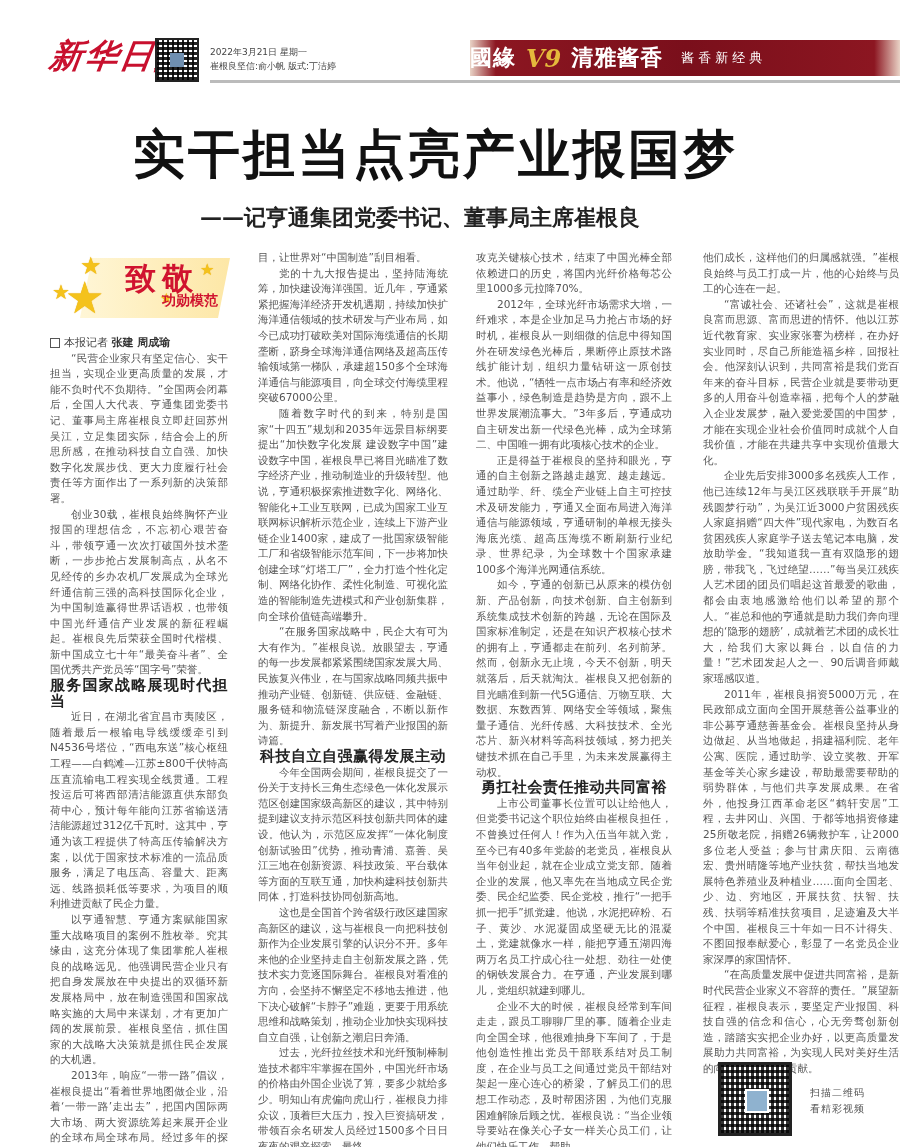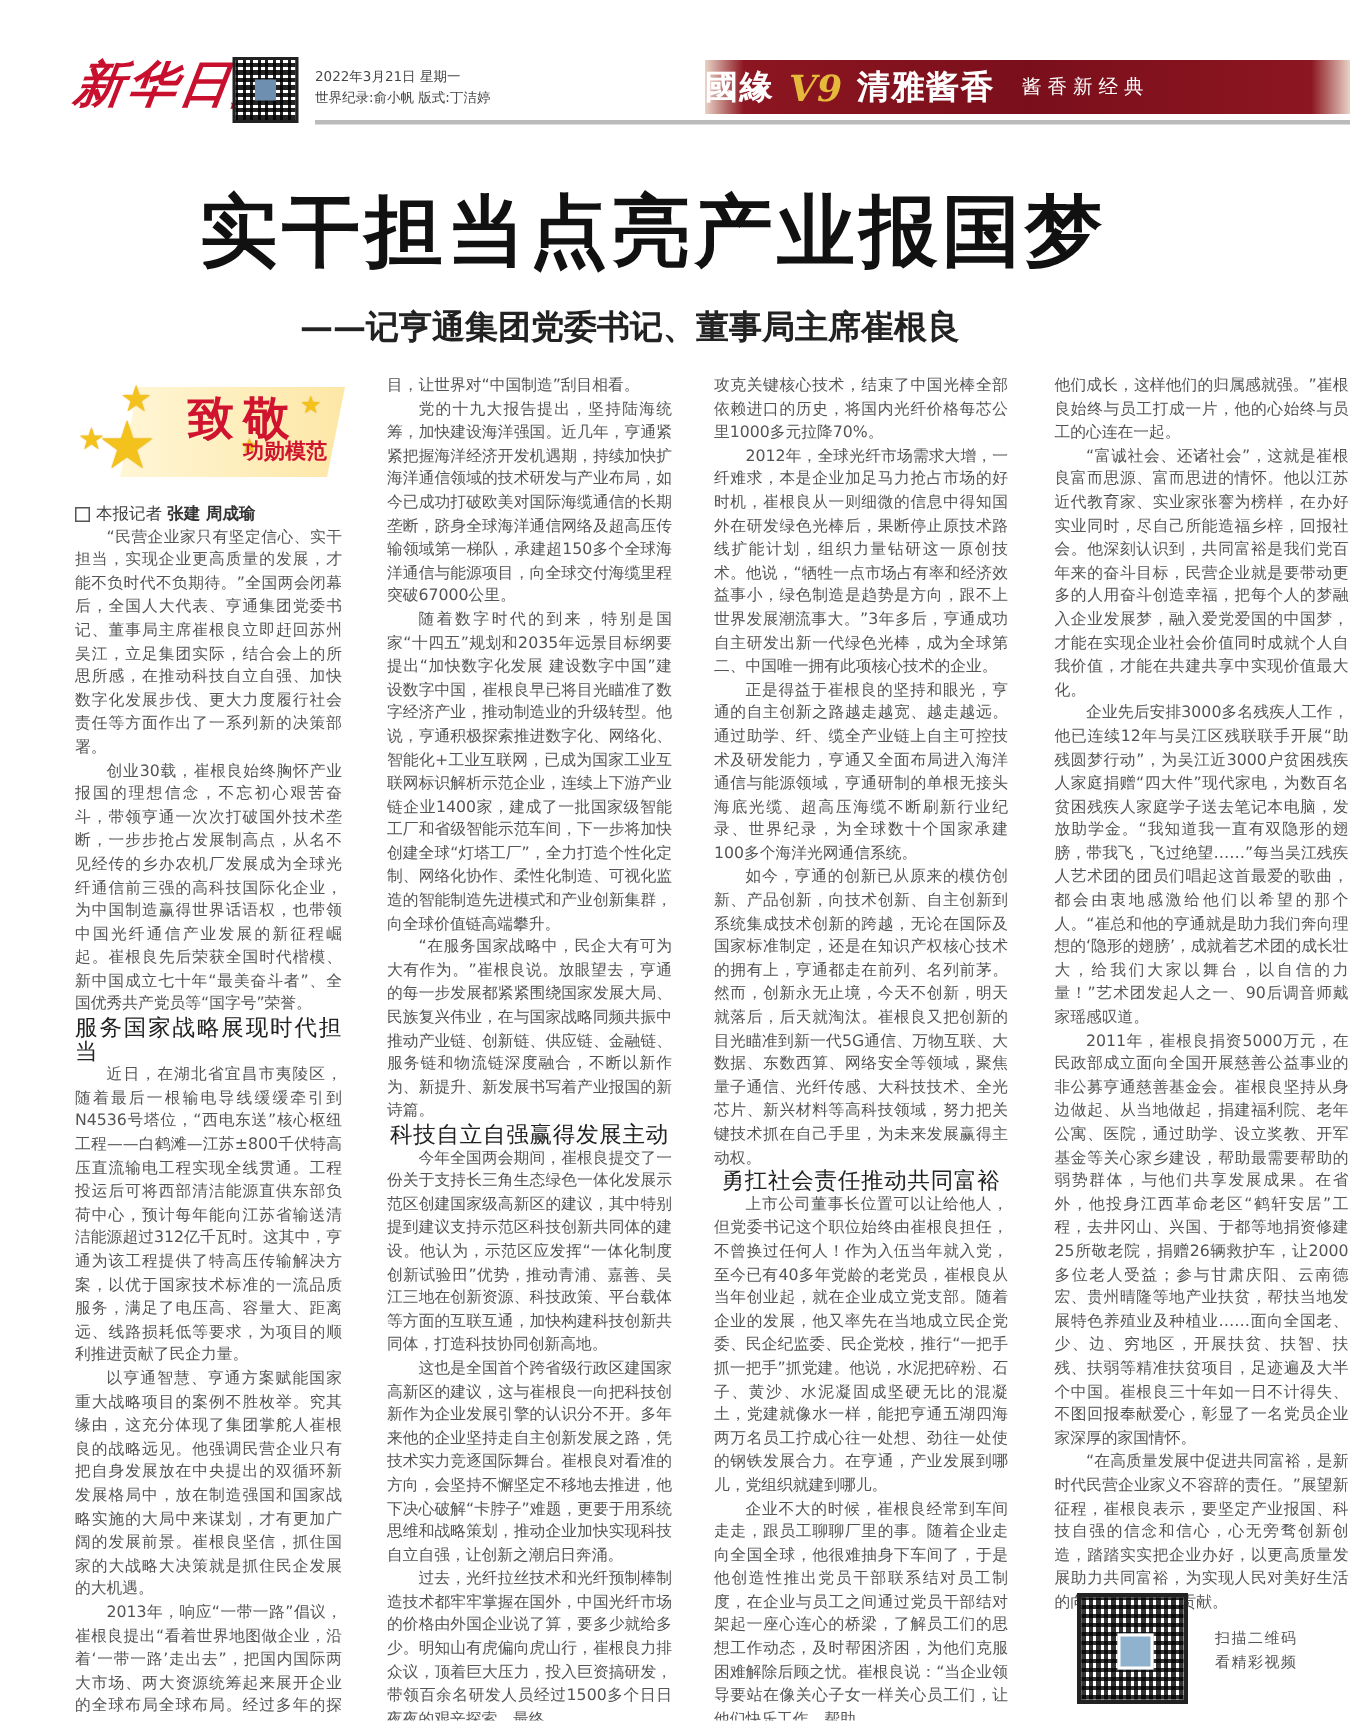--- a/index.html
+++ b/index.html
@@ -33,38 +33,38 @@
 
   .col { position:absolute; font-size:10.5px; line-height:15.6px; color:#555; text-align:justify; }
   .col p { margin:0; text-indent:2em; }
   .col1 { left:50px; top:335px; width:178px; }
   .col2 { left:258px; top:250px; width:190px; }
   .col3 { left:476px; top:250px; width:196px; }
   .col4 { left:703px; top:250px; width:196px; }
   .byline { font-size:11px; color:#444; margin-bottom:10px; text-indent:0 !important; }
   .byline .box { display:inline-block; width:8px; height:8px; border:1px solid #555; margin-right:4px; vertical-align:middle; }
   .byline b { color:#333; }
-  .sec-head { font-weight:normal; font-size:15px; color:#222; margin:14px 0 14px 0; text-indent:0 !important; letter-spacing:0.5px; }
+  .sec-head { font-weight:bold; font-size:15px; color:#222; margin:14px 0 14px 0; text-indent:0 !important; letter-spacing:0.5px; }
   .col2 .sec-head, .col3 .sec-head { text-align:center; }
 
   .qr-bottom { position:absolute; left:718px; top:1062px; width:74px; height:74px; border:3px solid #222; box-sizing:border-box; background:
       repeating-linear-gradient(0deg,#333 0 3px,#fff 3px 6px),
       repeating-linear-gradient(90deg,#333 0 3px,#fff 3px 5px); background-blend-mode:multiply; }
   .qr-bottom::after { content:""; position:absolute; left:24px; top:24px; width:20px; height:20px; background:#8fb2cf; border:2px solid #fff; }
   .qr-caption { position:absolute; left:810px; top:1085px; font-family:"DejaVu Serif", serif; font-size:10px; line-height:16px; color:#555; letter-spacing:1px; }
 </style>
 </head>
 <body>
 
 <div class="masthead">
   <div class="logo">新华日报</div>
   <div class="qr-top"></div>
   <div class="meta">
     <div>2022年3月21日  星期一</div>
-    <div>世界纪录:俞小帆  版式:丁洁婷</div>
+    <div>崔根良坚信:俞小帆  版式:丁洁婷</div>
   </div>
   <div class="meta-rule"></div>
   <div class="ad-banner">
     <span class="ad-brand">國緣</span>
     <span class="ad-v9">V9</span>
     <span class="ad-brand">清雅酱香</span>
     <span class="ad-tag">酱香新经典</span>
   </div>
 </div>
 

